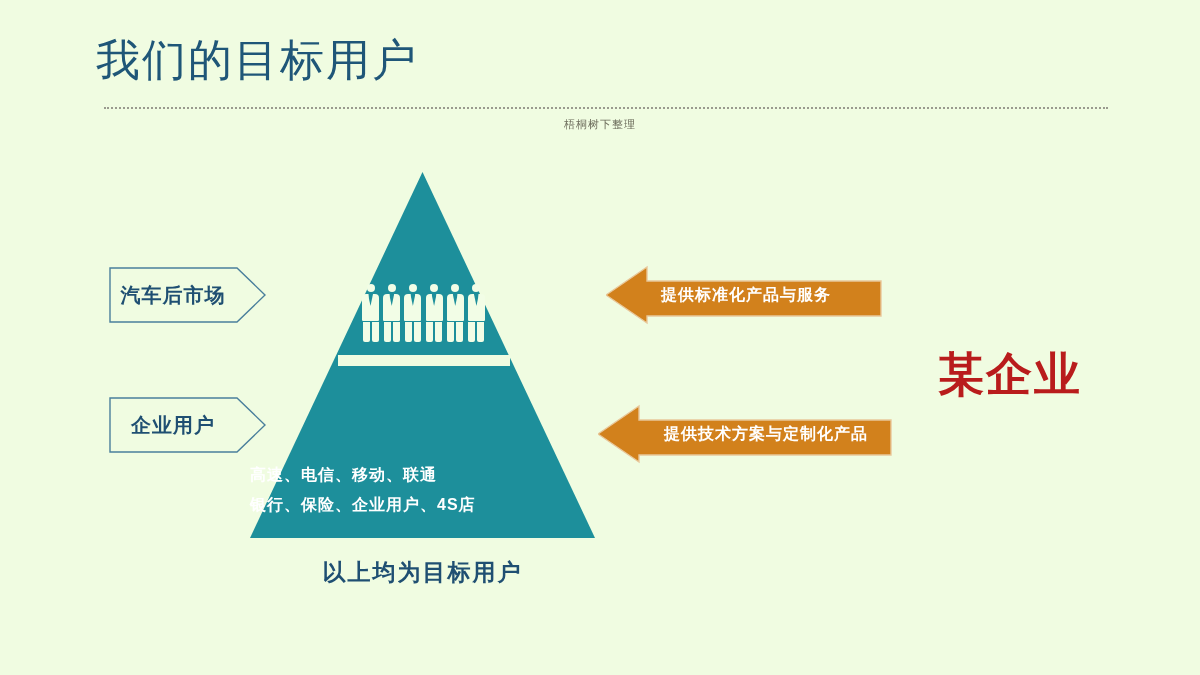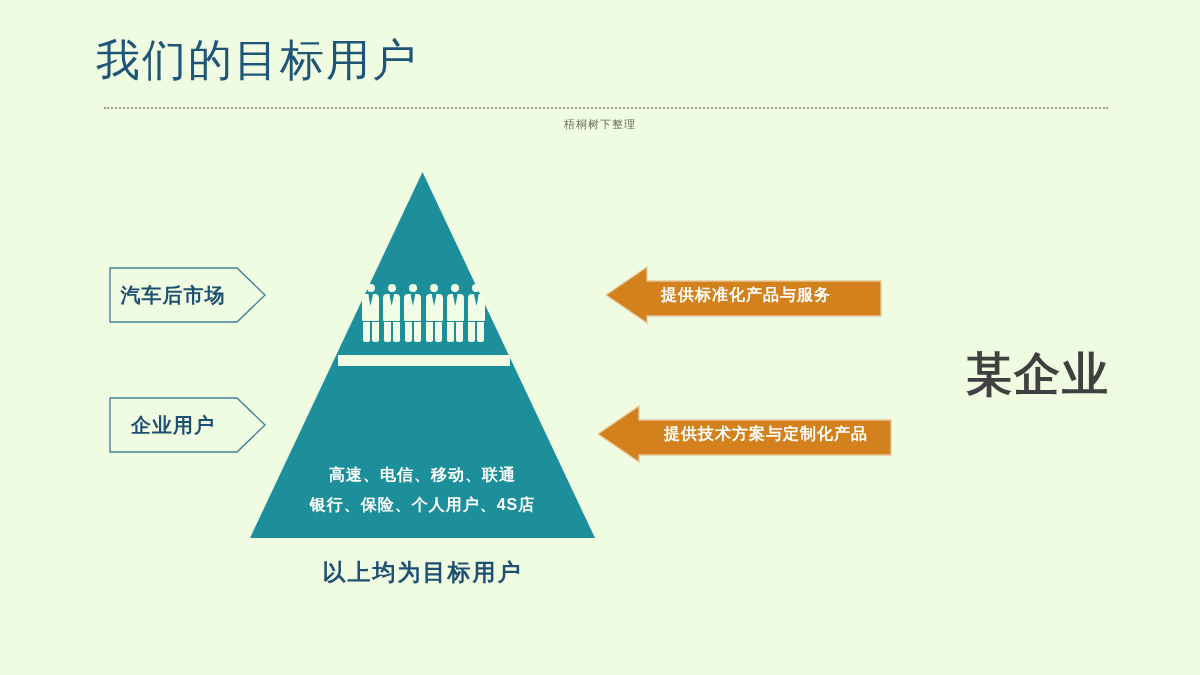--- a/index.html
+++ b/index.html
@@ -125,21 +125,21 @@
     border-radius: 0 0 2px 2px;
   }
   .person .legL { left: 0.5px; }
   .person .legR { right: 0.5px; }
 
   .pyramid-text {
     position: absolute;
     left: 0;
     width: 345px;
     top: 288px;
-    text-align: center;
+    text-align: left;
     color: #ffffff;
     font-size: 16px;
     font-weight: 700;
     line-height: 30px;
     letter-spacing: 1px;
   }
   .pyramid-text div { white-space: nowrap; }
 
   .caption {
     position: absolute;
@@ -198,25 +198,25 @@
     white-space: nowrap;
   }
   .arrow-1 { left: 606px; top: 265px; width: 276px; }
   .arrow-1 span { left: 55px; }
   .arrow-2 { left: 598px; top: 404px; width: 294px; }
   .arrow-2 span { left: 50px; margin-left: 16px; }
 
   
   .company {
     position: absolute;
-    left: 966px;
+    left: 938px;
     top: 344px;
     font-size: 46px;
     font-weight: 700;
-    color: #404040;
+    color: #b91c1c;
     letter-spacing: 2px;
     white-space: nowrap;
     font-family: Liberation Serif, serif;
   }
 </style>
 </head>
 <body>
 
 <div class="slide">
 
@@ -271,21 +271,21 @@
           <div class="collar"></div>
         <div class="legL"></div>
           <div class="legR"></div>
       </div>
     </div>
 
     <div class="pyramid-divider"></div>
 
     <div class="pyramid-text">
       <div>高速、电信、移动、联通</div>
-      <div>银行、保险、个人用户、4S店</div>
+      <div>银行、保险、企业用户、4S店</div>
     </div>
   </div>
 
   <div class="caption">以上均为目标用户</div>
 
   <div class="pent pent-1">
     <svg width="157" height="56" viewBox="0 0 157 56">
       <polygon points="1,1 128,1 156,28 128,55 1,55" fill="none" stroke="#4a7f9c" stroke-width="1.4"></polygon>
     </svg>
     <span>汽车后市场</span>

